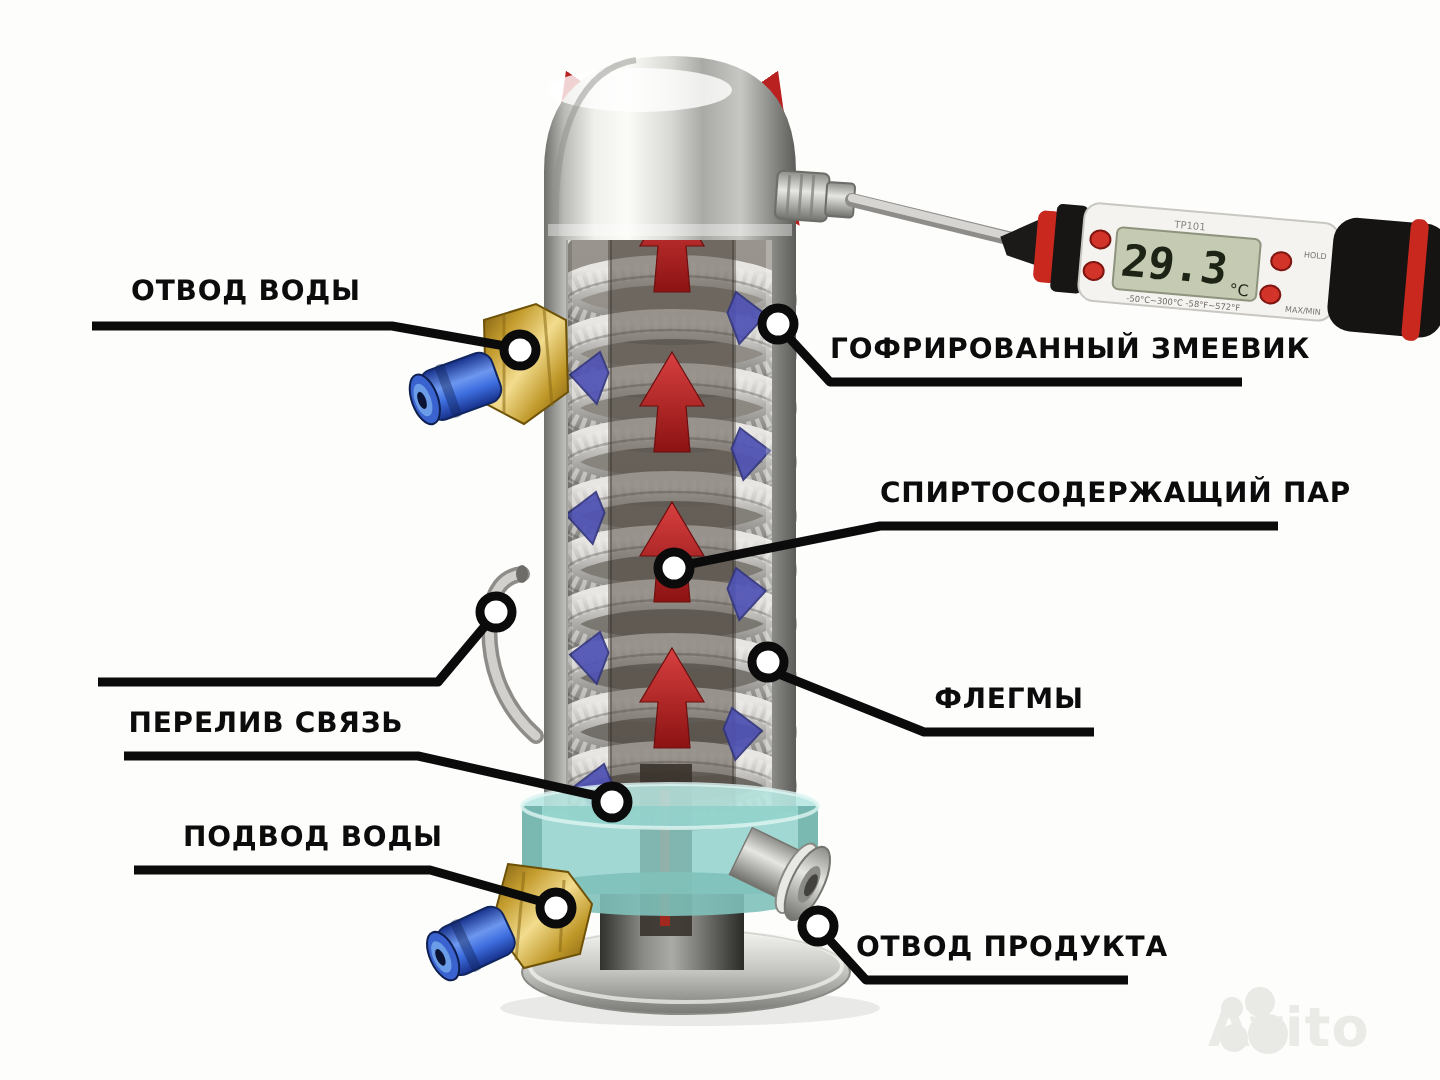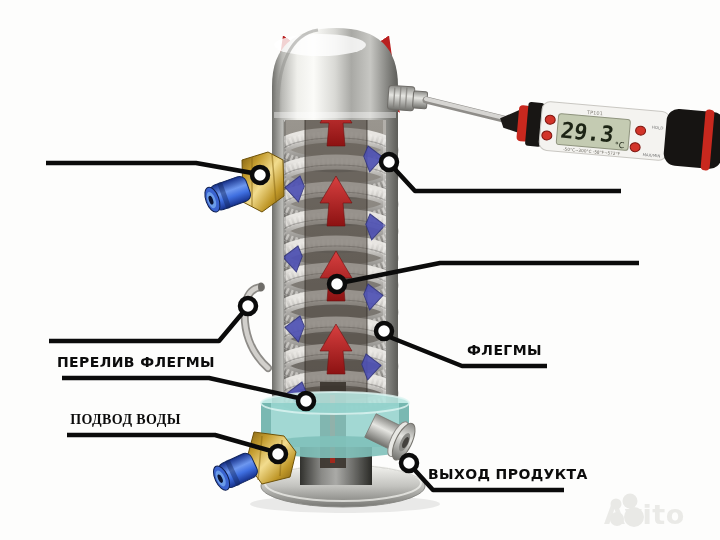--- a/index.html
+++ b/index.html
@@ -256,24 +256,27 @@
     <circle cx="389" cy="162" r="8"></circle>
     <circle cx="337" cy="284" r="8"></circle>
     <circle cx="248" cy="306" r="8"></circle>
     <circle cx="306" cy="401" r="8"></circle>
     <circle cx="278" cy="454" r="8"></circle>
     <circle cx="384" cy="331" r="8"></circle>
     <circle cx="409" cy="463" r="8"></circle>
   </g>
 </svg>
 
-<div class="lbl" style="left:57px;top:355px;width:152px;">ПЕРЕЛИВ ФЛЕГМЫ</div>
-<div class="lbl" style="left:49px;top:412px;width:153px;font-family:Liberation Serif, serif;">ПОДВОД ВОДЫ</div>
+<div class="lbl" style="left:50px;top:139px;width:146px;">ОТВОД ВОДЫ</div>
+<div class="lbl" style="left:415px;top:168px;width:206px;">ГОФРИРОВАННЫЙ ЗМЕЕВИК</div>
+<div class="lbl" style="left:440px;top:240px;width:199px;">СПИРТОСОДЕРЖАЩИЙ ПАР</div>
+<div class="lbl" style="left:57px;top:355px;width:152px;">ПЕРЕЛИВ СВЯЗЬ</div>
+<div class="lbl" style="left:80px;top:412px;width:153px;">ПОДВОД ВОДЫ</div>
 <div class="lbl" style="left:462px;top:343px;width:85px;">ФЛЕГМЫ</div>
-<div class="lbl" style="left:428px;top:467px;width:136px;">ВЫХОД ПРОДУКТА</div>
+<div class="lbl" style="left:428px;top:467px;width:136px;">ОТВОД ПРОДУКТА</div>
 
 <div class="watermark">
   <svg width="42" height="40" viewBox="0 0 42 40">
     <circle cx="12" cy="12" r="5.5" fill="#e9e9e6"></circle>
     <circle cx="26" cy="9" r="7.5" fill="#e9e9e6"></circle>
     <circle cx="13" cy="27" r="7" fill="#e9e9e6"></circle>
     <circle cx="30" cy="25" r="10" fill="#e9e9e6"></circle>
   </svg>
   <span class="wm-text">Avito</span>
 </div>

